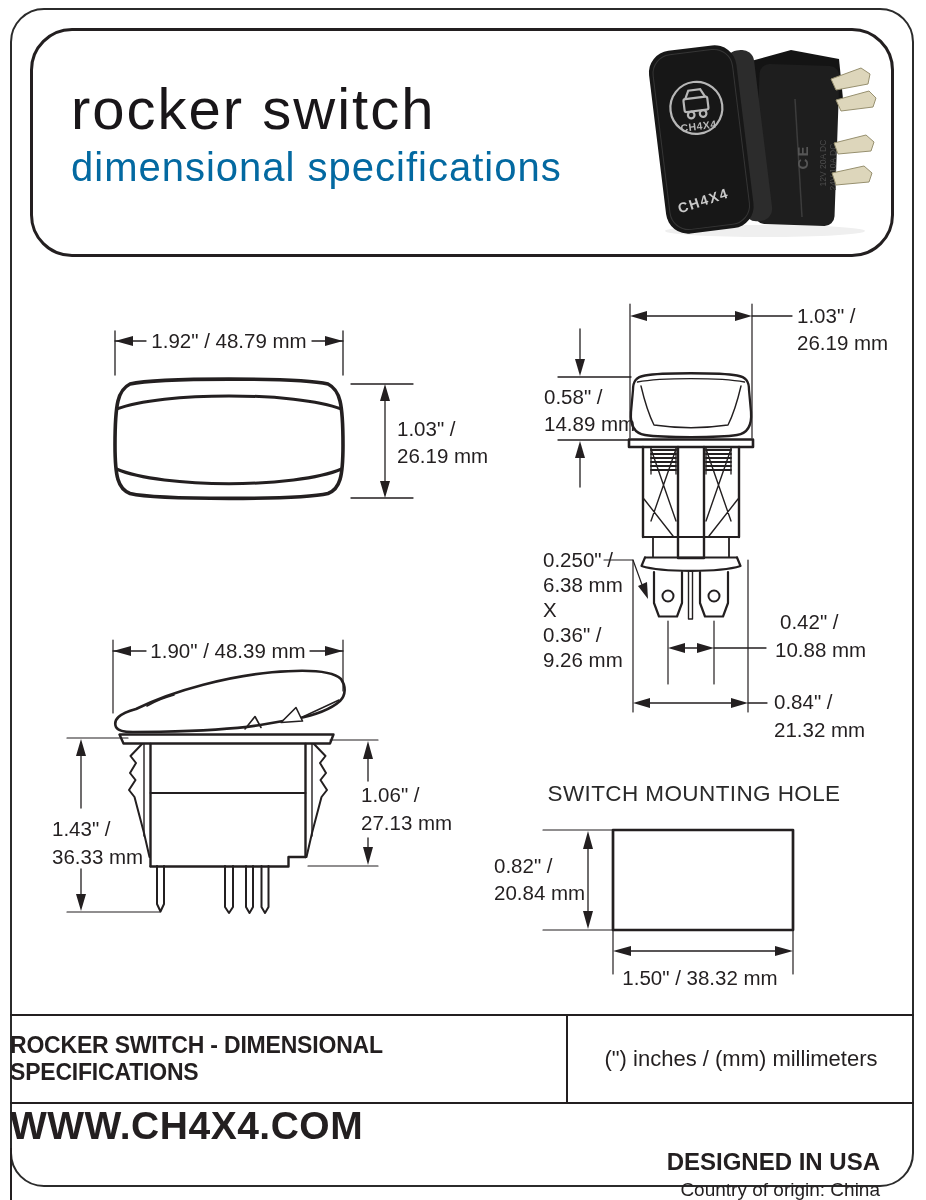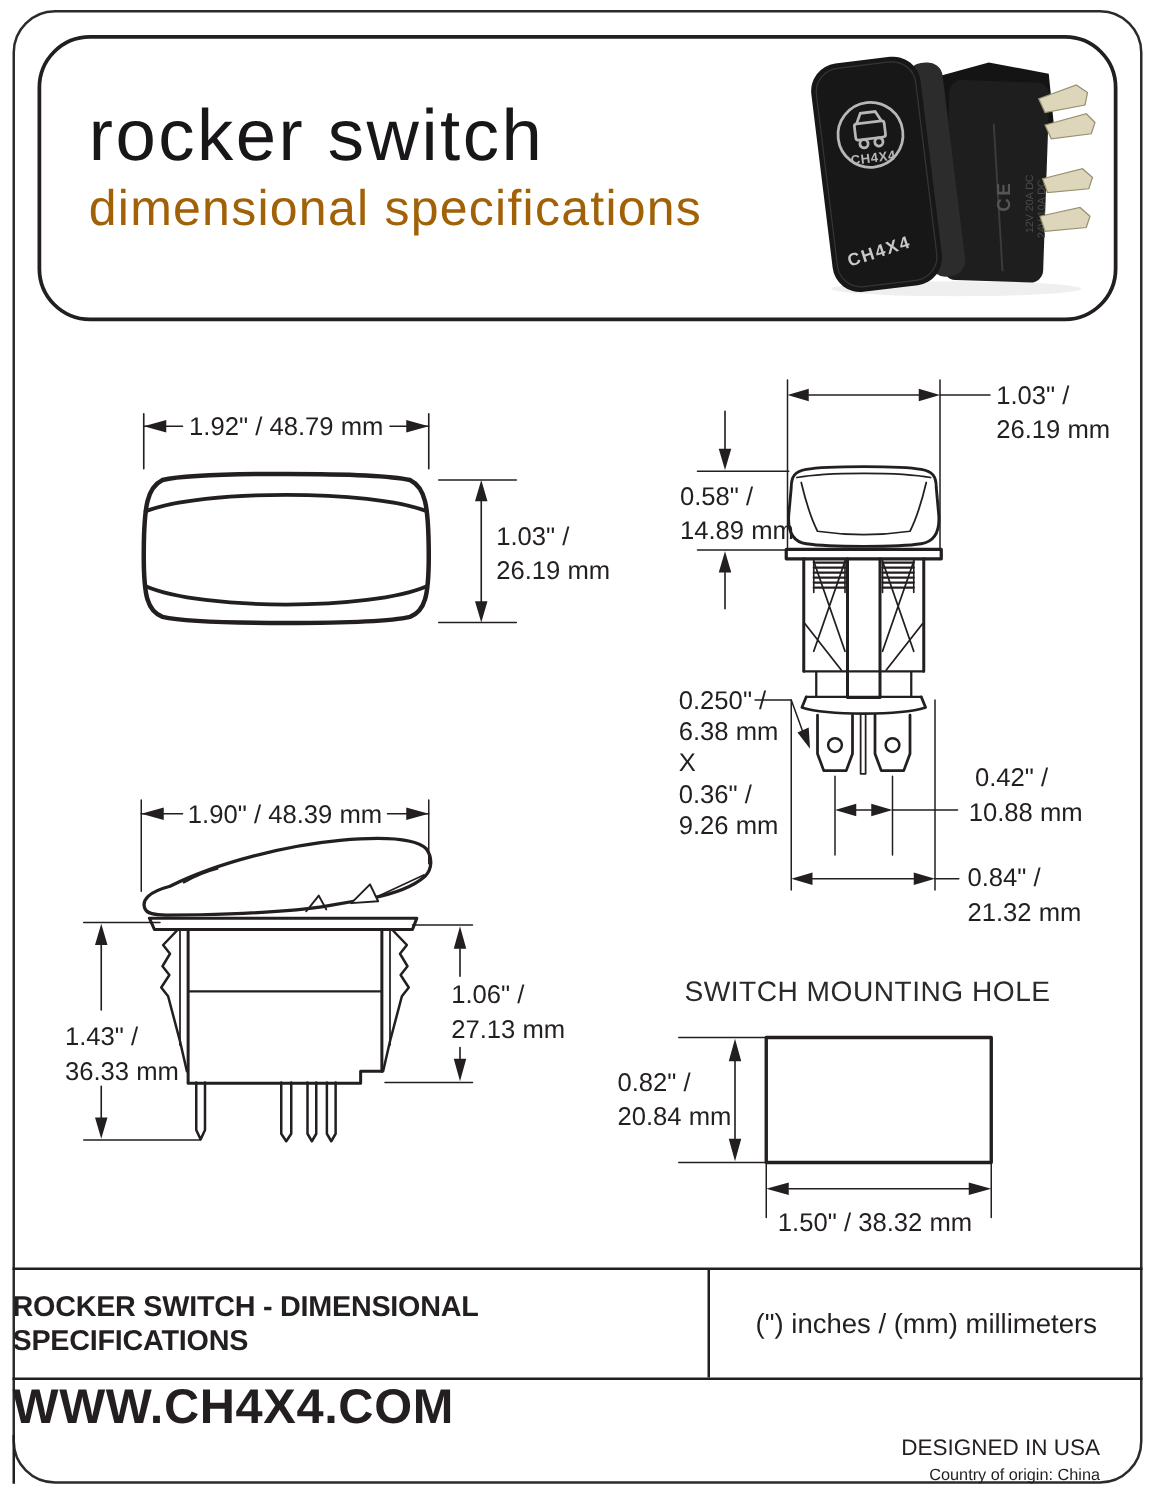--- a/index.html
+++ b/index.html
@@ -5,40 +5,40 @@
   html,body{margin:0;padding:0;background:#fff;}
   .canvas{position:relative;width:926px;height:1200px;background:#fff;overflow:hidden;
           font-family:"Liberation Sans",sans-serif;color:#231f20;}
   .page-border{position:absolute;left:10px;top:8px;width:904px;height:1179px;
                border:2px solid #2b2b2b;border-radius:34px;box-sizing:border-box;}
   .header-box{position:absolute;left:30px;top:28px;width:864px;height:229px;
               border:3px solid #231f20;border-radius:42px;box-sizing:border-box;}
   .title{position:absolute;left:38px;top:44px;font-size:58px;letter-spacing:2px;
          color:#191619;white-space:nowrap;}
   .subtitle{position:absolute;left:38px;top:114px;font-size:40px;letter-spacing:1px;
-            color:#a16207;white-space:nowrap;}
+            color:#0369a1;white-space:nowrap;}
   .product{position:absolute;left:612px;top:6px;}
   .drawings{position:absolute;left:0;top:0;}
   .drawings text{font-family:"Liberation Sans",sans-serif;font-size:20.5px;fill:#231f20;}
   .drawings text.mid{text-anchor:middle;}
   .drawings text.mh-title{font-size:22.5px;letter-spacing:0.4px;fill:#2a2a2a;}
   .f-row1{position:absolute;left:10px;top:1014px;width:904px;height:90px;
           border-top:2.5px solid #231f20;border-bottom:2.5px solid #231f20;
           box-sizing:border-box;display:flex;}
   .f-row2{position:absolute;left:10px;top:1104px;width:904px;height:82px;display:flex;flex-direction:column;}
   .f-left{width:556px;display:flex;align-items:center;justify-content:flex-start;}
   .f-right{flex:1;border-left:2.5px solid #231f20;display:flex;align-items:center;
            justify-content:center;box-sizing:border-box;}
   .f-right.col{flex-direction:column;align-items:flex-end;justify-content:center;
                padding-right:34px;gap:3px;}
   .table-title{font-size:23px;font-weight:600;letter-spacing:-0.2px;}
   .units{font-size:22px;font-weight:500;}
   .website{font-size:39px;font-weight:800;letter-spacing:0.5px;}
-  .designed{font-size:18px;font-weight:400;}
-  .origin{font-size:13px;font-weight:500;}
+  .designed{font-size:24px;font-weight:700;}
+  .origin{font-size:19px;font-weight:500;}
 </style>
 </head>
 <body>
 
 <div class="canvas">
 
   <div class="page-border"></div>
 
   <div class="header-box">
     <div class="title">rocker switch</div>

